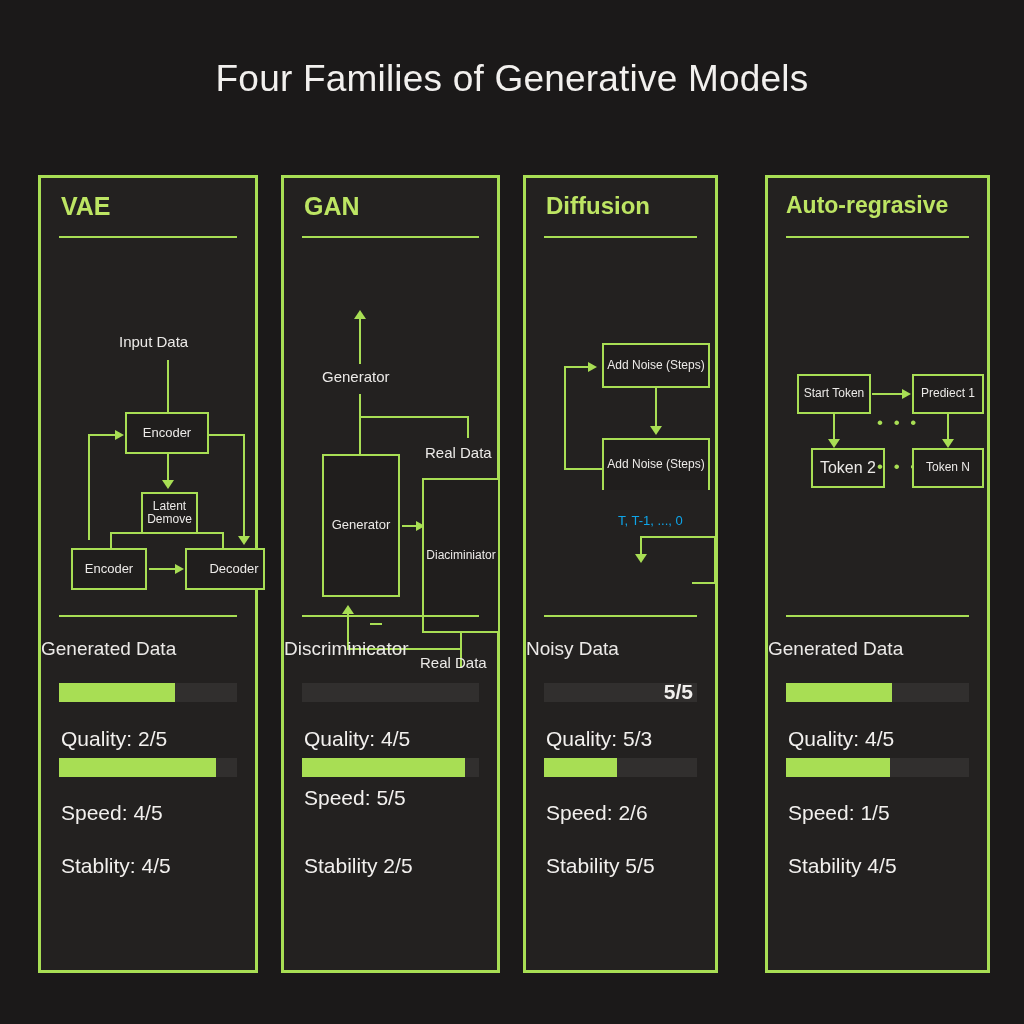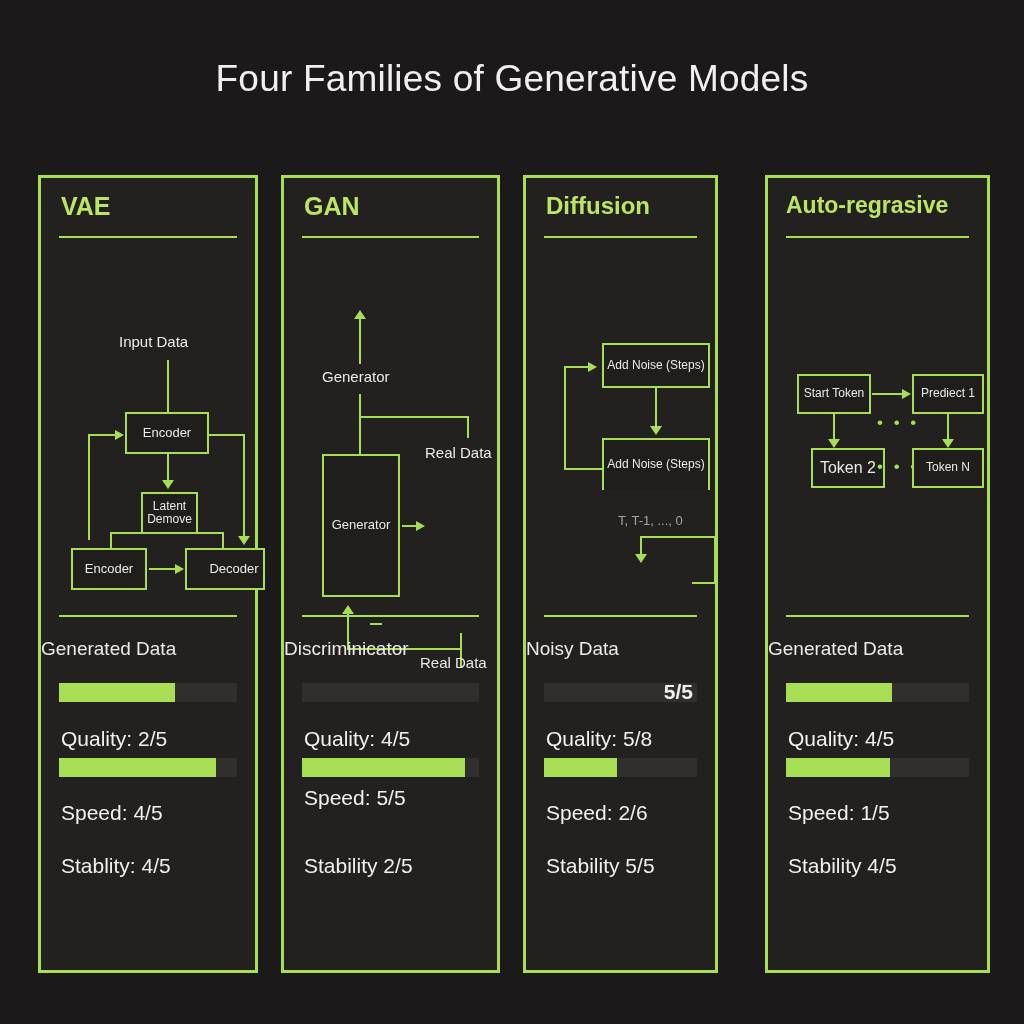--- a/index.html
+++ b/index.html
@@ -55,21 +55,21 @@
     display:flex;align-items:center;justify-content:center;
     text-align:center;
     background:#201e1d;
     font-size:13px;
     line-height:1.12;
   }
   .plainlabel{
     position:absolute;color:#eceae8;font-size:15px;white-space:nowrap;
   }
   .greenlabel{
-    position:absolute;color:#a3a3a3;font-size:12px;white-space:nowrap;
+    position:absolute;color:#0ea5e9;font-size:12px;white-space:nowrap;
   }
   .dots{
     position:absolute;color:#a8de54;font-size:17px;letter-spacing:3px;white-space:nowrap;
   }
   .ln{position:absolute;background:#a8de54;}
   .lnh{height:2px;}
   .lnv{width:2px;}
   .arrowhead{position:absolute;width:0;height:0;}
   .ah-down{border-left:6px solid transparent;border-right:6px solid transparent;border-top:9px solid #a8de54;}
   .ah-up{border-left:6px solid transparent;border-right:6px solid transparent;border-bottom:9px solid #a8de54;}
@@ -166,20 +166,21 @@
     <div class="ln lnh" style="left:59px;top:168px;width:110px;"></div>
     <div class="ln lnv" style="left:167px;top:168px;height:22px;"></div>
     <div class="plainlabel" style="left:125px;top:196px;">Real Data</div>
 
     <div class="box" style="left:22px;top:206px;width:78px;height:143px;">Generator</div>
 
     <div class="ln lnh" style="left:101px;top:216px;width:0px;"></div>
     <div class="ln lnh" style="left:102px;top:277px;width:16px;"></div>
     <div class="arrowhead ah-right" style="left:116px;top:273px;"></div>
 
+    <div class="box" style="left:122px;top:230px;width:78px;height:155px;font-size:12px;">Diaciminiator</div>
 
     <div class="ln lnv" style="left:160px;top:385px;height:34px;"></div>
     <div class="ln lnh" style="left:47px;top:400px;width:113px;"></div>
     <div class="ln lnv" style="left:47px;top:365px;height:36px;"></div>
     <div class="arrowhead ah-up" style="left:42px;top:357px;"></div>
     <div class="ln lnh" style="left:70px;top:375px;width:12px;"></div>
     <div class="plainlabel" style="left:120px;top:406px;">Real Data</div>
   </div>
 
   <div class="stats">
@@ -226,21 +227,21 @@
 
   </div>
 
   <div class="stats">
     <div class="stat-rule" style="bottom:353px;"></div>
     <div class="caption" style="bottom:310px;">Noisy Data</div>
     <div class="bar" style="left:18px;right:18px;bottom:268px;">
         <i id="dif-b1" style="width: 0%;"></i>
       </div>
     <div class="bar-value" style="right:22px;bottom:266px;">5/5</div>
-    <div class="metric" style="left:20px;bottom:219px;">Quality: 5/8</div>
+    <div class="metric" style="left:20px;bottom:219px;">Quality: 5/3</div>
     <div class="bar" style="left:18px;right:18px;bottom:193px;">
         <i id="dif-b2" style="width: 48%;"></i>
       </div>
     <div class="metric" style="left:20px;bottom:145px;">Speed: 2/6</div>
     <div class="metric" style="left:20px;bottom:92px;">Stability 5/5</div>
   </div>
 </div>
 
 <div class="panel p3">
   <div class="panel-title">Auto-regrasive</div>

